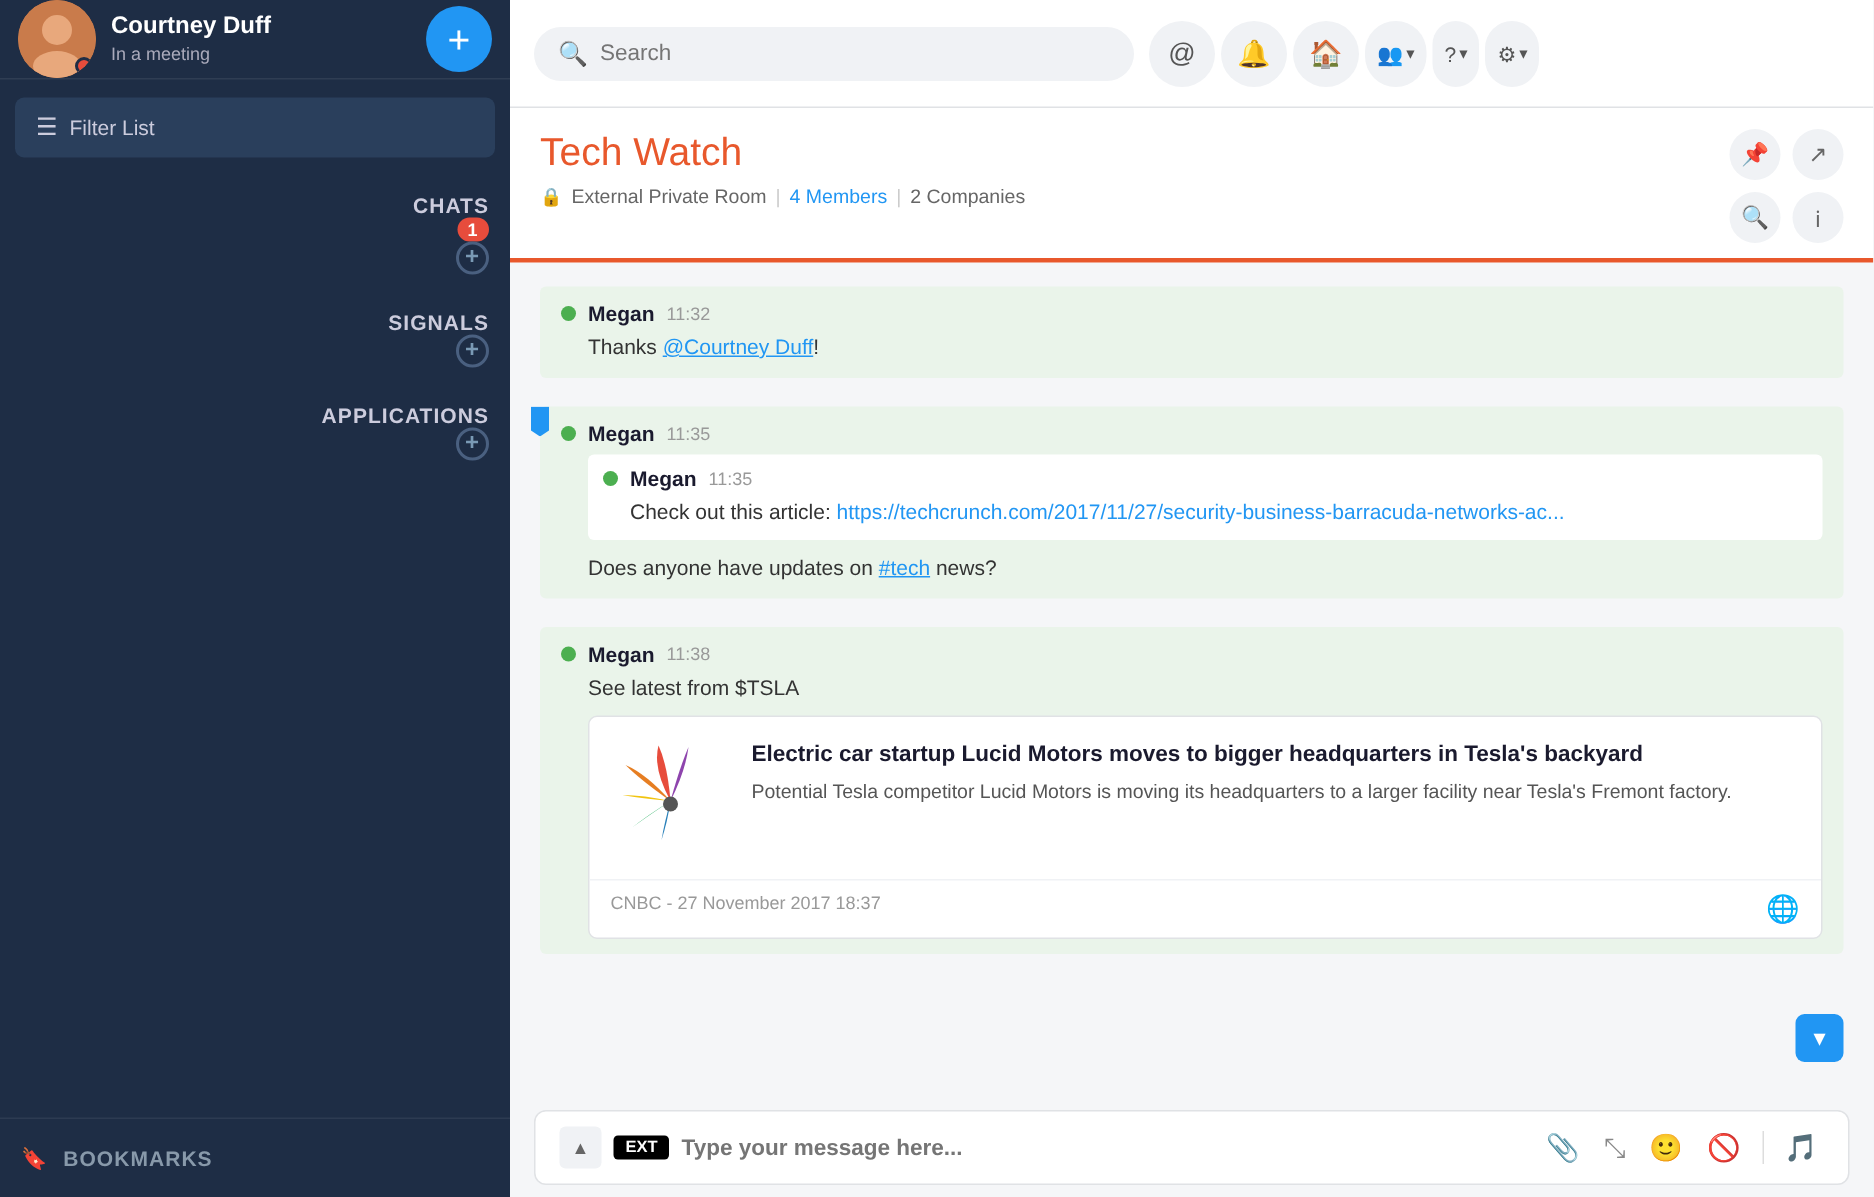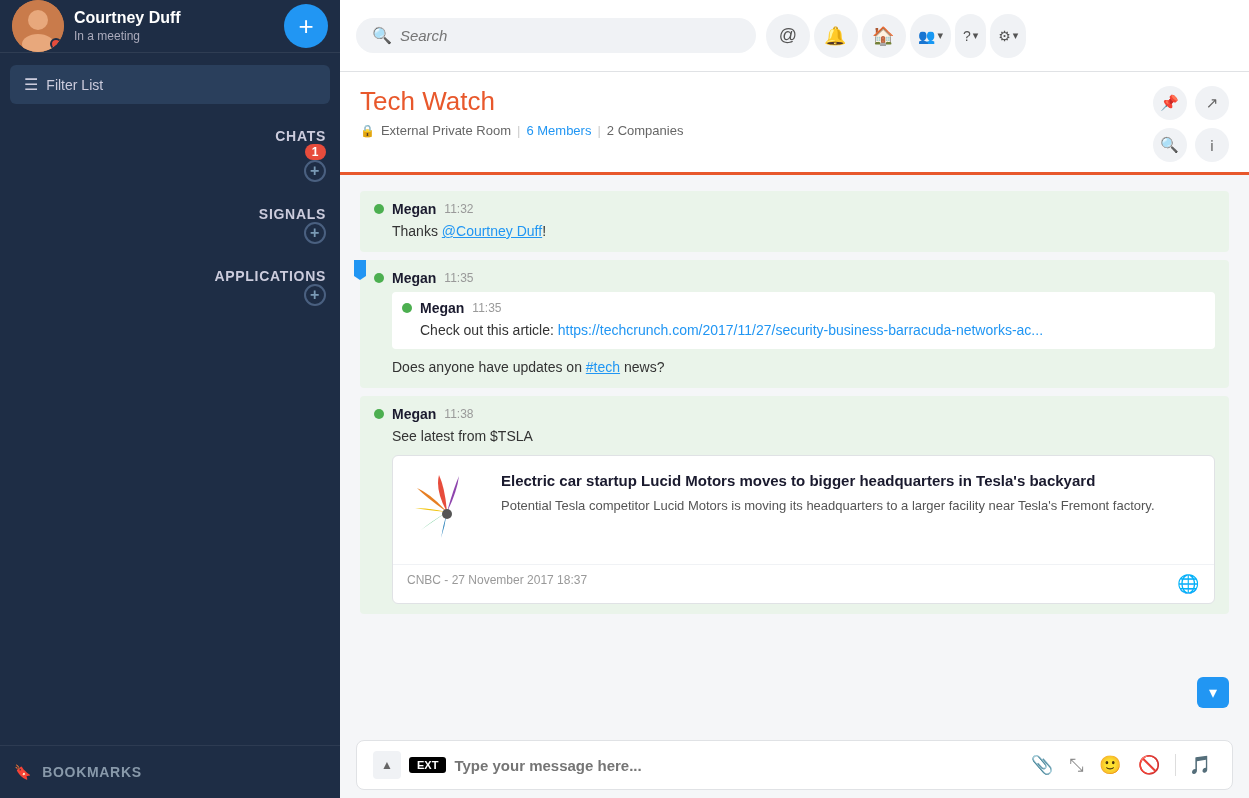--- a/index.html
+++ b/index.html
@@ -138,21 +138,20 @@
       padding: 8px 16px;
       gap: 8px;
     }
     #search-input {
       border: none;
       background: transparent;
       outline: none;
       font-size: 15px;
       color: #a16207;
       width: 100%;
-      font-style: italic;
     }
     .topbar-icon-btn {
       width: 44px; height: 44px;
       border-radius: 50%;
       background: #f0f2f5;
       border: none;
       cursor: pointer;
       display: flex; align-items: center; justify-content: center;
       color: #555;
       font-size: 18px;
@@ -198,21 +197,21 @@
       font-size: 15px;
     }
 
     
     #messages {
       flex: 1;
       overflow-y: auto;
       padding: 16px 20px;
       display: flex;
       flex-direction: column;
-      gap: 0;
+      gap: 11px;
     }
     .message-group {
       background: #eaf4ea;
       border-radius: 4px;
       margin-bottom: 8px;
       padding: 10px 14px;
     }
     .message-header {
       display: flex;
       align-items: center;
@@ -432,21 +431,21 @@
   </div>
 
   <div class="chat-content">
     <div id="chat-header">
       <div>
         <div id="room-title">Tech Watch</div>
         <div id="room-meta">
           <span class="lock-icon">🔒</span>
           <span>External Private Room</span>
           <span class="separator">|</span>
-          <a id="members-link" href="#">6 Members</a>
+          <a id="members-link" href="#">4 Members</a>
           <span class="separator">|</span>
           <span>2 Companies</span>
         </div>
       </div>
       <div id="header-actions">
         <div id="header-actions-top">
           <button class="header-action-btn">📌</button>
           <button class="header-action-btn">↗</button>
         </div>
         <div id="header-actions-bottom">

